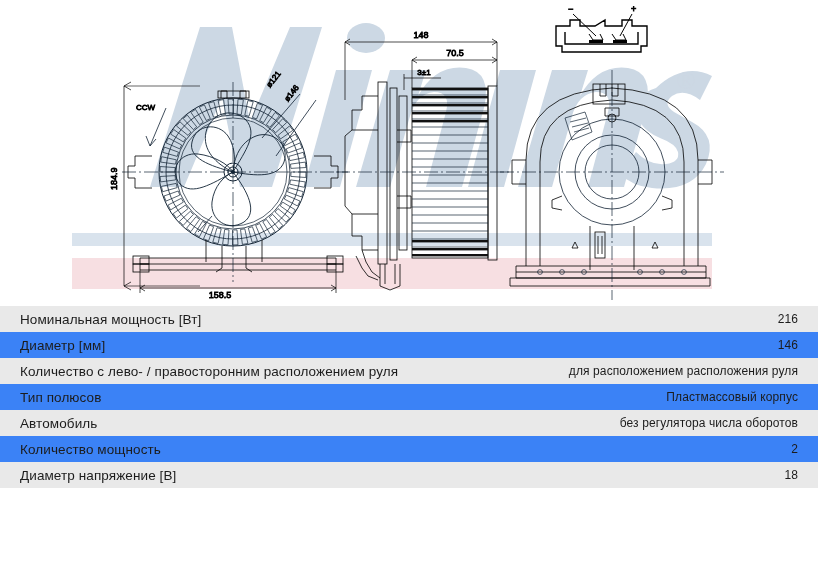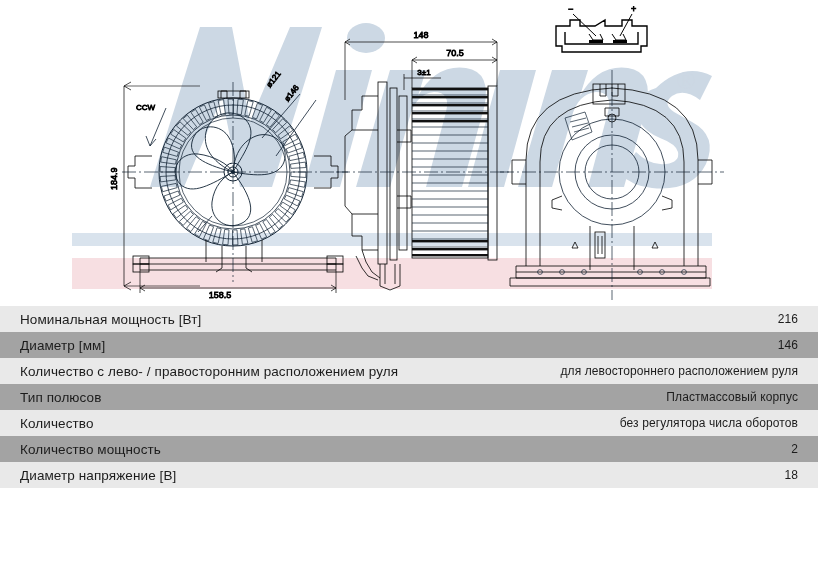--- a/index.html
+++ b/index.html
@@ -25,21 +25,21 @@
   .dim-txt{font-family:"Liberation Sans","DejaVu Sans",sans-serif;
            font-size:9px;fill:#000;}
   .dim-txt-sm{font-family:"Liberation Sans","DejaVu Sans",sans-serif;
            font-size:8px;fill:#000;}
 
   
   #spec-table{position:absolute;left:0;top:306px;width:818px;}
   .spec-row{display:flex;align-items:center;justify-content:space-between;
             height:26px;box-sizing:border-box;padding:0 20px;}
   .spec-row.alt{background:#e9e9e9;}
-  .spec-row.plain{background:#a3a3a3;}
+  .spec-row.plain{background:#3b82f6;}
   .spec-label{font-size:13.5px;color:#1c1c1c;letter-spacing:0.1px;
               white-space:nowrap;}
   .spec-value{font-size:12px;color:#1c1c1c;letter-spacing:0.1px;
               text-align:right;white-space:nowrap;}
 </style>
 </head>
 <body>
 
 <div id="page">
 
@@ -360,30 +360,30 @@
       <span class="spec-value">216</span>
     </div>
 
     <div class="spec-row plain">
       <span class="spec-label">Диаметр [мм]</span>
       <span class="spec-value">146</span>
     </div>
 
     <div class="spec-row alt">
       <span class="spec-label">Количество с лево- / правосторонним расположением руля</span>
-      <span class="spec-value">для левостороннего расположением руля</span>
+      <span class="spec-value">для расположением расположения руля</span>
     </div>
 
     <div class="spec-row plain">
       <span class="spec-label">Тип полюсов</span>
       <span class="spec-value">Пластмассовый корпус</span>
     </div>
 
     <div class="spec-row alt">
-      <span class="spec-label">Количество</span>
+      <span class="spec-label">Автомобиль</span>
       <span class="spec-value">без регулятора числа оборотов</span>
     </div>
 
     <div class="spec-row plain">
       <span class="spec-label">Количество мощность</span>
       <span class="spec-value">2</span>
     </div>
 
     <div class="spec-row alt">
       <span class="spec-label">Диаметр напряжение [В]</span>

